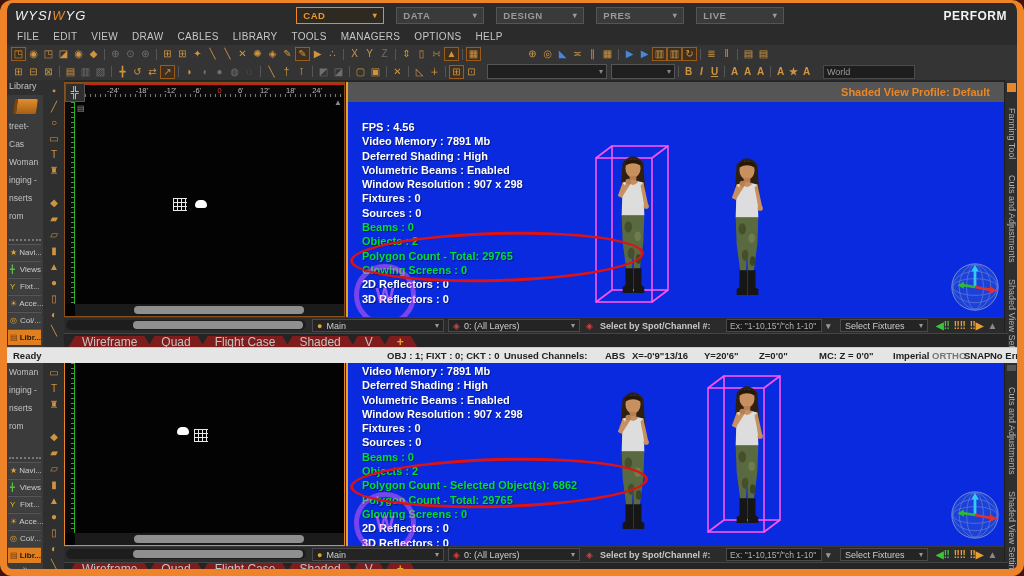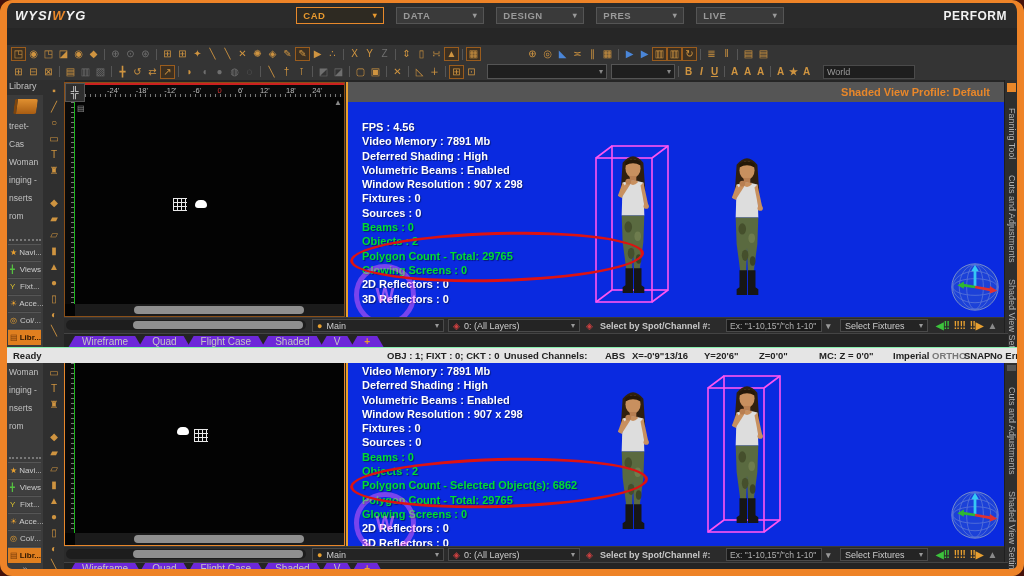--- a/index.html
+++ b/index.html
@@ -4,21 +4,21 @@
 <style>
   html,body{margin:0;padding:0;}
   body{width:1024px;height:576px;position:relative;background:#46120a;overflow:hidden;
        font-family:"Liberation Sans",sans-serif;-webkit-font-smoothing:antialiased;}
   .abs{position:absolute;}
   .app{position:absolute;inset:0;background:#262626;border-radius:12px;overflow:hidden;}
   .ring{position:absolute;inset:0;border:7px solid #ee8327;border-top-width:3px;border-radius:12px;
         pointer-events:none;z-index:60;}
   
   .titlebar{left:7px;top:3px;right:7px;height:25px;background:#2b2b2b;display:flex;align-items:center;}
-  .brand{font-weight:bold;font-style:italic;font-size:13px;letter-spacing:1px;color:#f2f2f2;margin-left:8px;}
+  .brand{font-weight:normal;font-style:italic;font-size:13px;letter-spacing:1px;color:#f2f2f2;margin-left:8px;}
   .brand .ow{color:#e8872a;}
   .modes{display:flex;gap:12px;margin-left:210px;}
   .mode{width:74px;height:15px;background:#3a3a3a;border:1px solid #555;color:#9a9a9a;
         font-size:9.5px;font-weight:bold;display:flex;align-items:center;justify-content:space-between;
         padding:0 6px;letter-spacing:.5px;}
   .mode.active{background:#2e2a22;border-color:#e8892b;color:#e8992f;}
   .mode .car{font-size:8px;}
   .perform{margin-left:auto;margin-right:10px;font-weight:bold;font-size:12px;color:#f2f2f2;letter-spacing:.5px;}
   
   .menubar{left:7px;top:28px;right:7px;height:17px;background:#2b2b2b;display:flex;align-items:center;
@@ -100,21 +100,21 @@
   .dd .car{margin-left:auto;color:#999;font-size:8px;}
   .dd .dot{color:#e8a030;font-size:9px;}
   .dd .lay{color:#d04040;font-size:9px;}
   .clab{color:#c8c8c8;font-size:9px;font-weight:bold;white-space:nowrap;}
   .cinput{height:13px;background:#1a1a1a;border:1px solid #4a4a4a;color:#b0b0b0;font-size:8.5px;
           box-sizing:border-box;padding:0 3px;font-family:"Liberation Sans",sans-serif;}
   .cicons{display:flex;gap:4px;}
   .cicons span{font-size:10px;font-weight:bold;}
   .gi{color:#3cc43c;} .oi{color:#e8a030;} .tdim{color:#8a8a8a;}
   .tabrow{background:#242424;border-top:1px solid #444;display:flex;align-items:flex-end;padding-left:4px;}
-  .vtab{height:12px;background:#6d28d9;color:#c4c4c4;font-size:10px;line-height:12px;text-align:left;
+  .vtab{height:12px;background:#7f1d1d;color:#c4c4c4;font-size:12px;line-height:12px;text-align:left;
         padding:0 14px;clip-path:polygon(0 100%,7px 0,calc(100% - 7px) 0,100% 100%);margin-right:-4px;}
   .vtab.plus{color:#e8a030;font-weight:bold;}
   
   .statusbar{left:7px;right:7px;top:347px;height:15px;background:#e5e5e5;border-top:1px solid #86efac;z-index:20;}
   .statusbar span{position:absolute;top:2px;font-size:9.5px;font-weight:bold;color:#222;white-space:nowrap;}
   .statusbar span.dim{color:#777;}
   
   .rstrip{width:14px;background:#2e2e2e;border-left:1px solid #1f1f1f;display:flex;flex-direction:column;
           align-items:center;padding-top:3px;gap:16px;}
   .rstrip .vlabel{writing-mode:vertical-rl;font-size:9px;color:#b0b0b0;white-space:nowrap;}
@@ -190,20 +190,33 @@
           <span class="car">▾</span>
         </div>
         <div class="mode">
           <span>LIVE</span>
           <span class="car">▾</span>
         </div>
       </div>
     <div class="perform">PERFORM</div>
   </div>
 
+  <div class="menubar abs">
+
+  <span class="menu-item">FILE</span>
+      <span class="menu-item">EDIT</span>
+      <span class="menu-item">VIEW</span>
+      <span class="menu-item">DRAW</span>
+      <span class="menu-item">CABLES</span>
+      <span class="menu-item">LIBRARY</span>
+      <span class="menu-item">TOOLS</span>
+      <span class="menu-item">MANAGERS</span>
+      <span class="menu-item">OPTIONS</span>
+      <span class="menu-item">HELP</span>
+    </div>
 
   <div class="tbar tb1 abs">
 
   <span class="ti box">◳</span>
       <span class="ti">◉</span>
       <span class="ti">◳</span>
       <span class="ti">◪</span>
       <span class="ti">◉</span>
       <span class="ti">◆</span>
       <span class="ti sep"></span>

